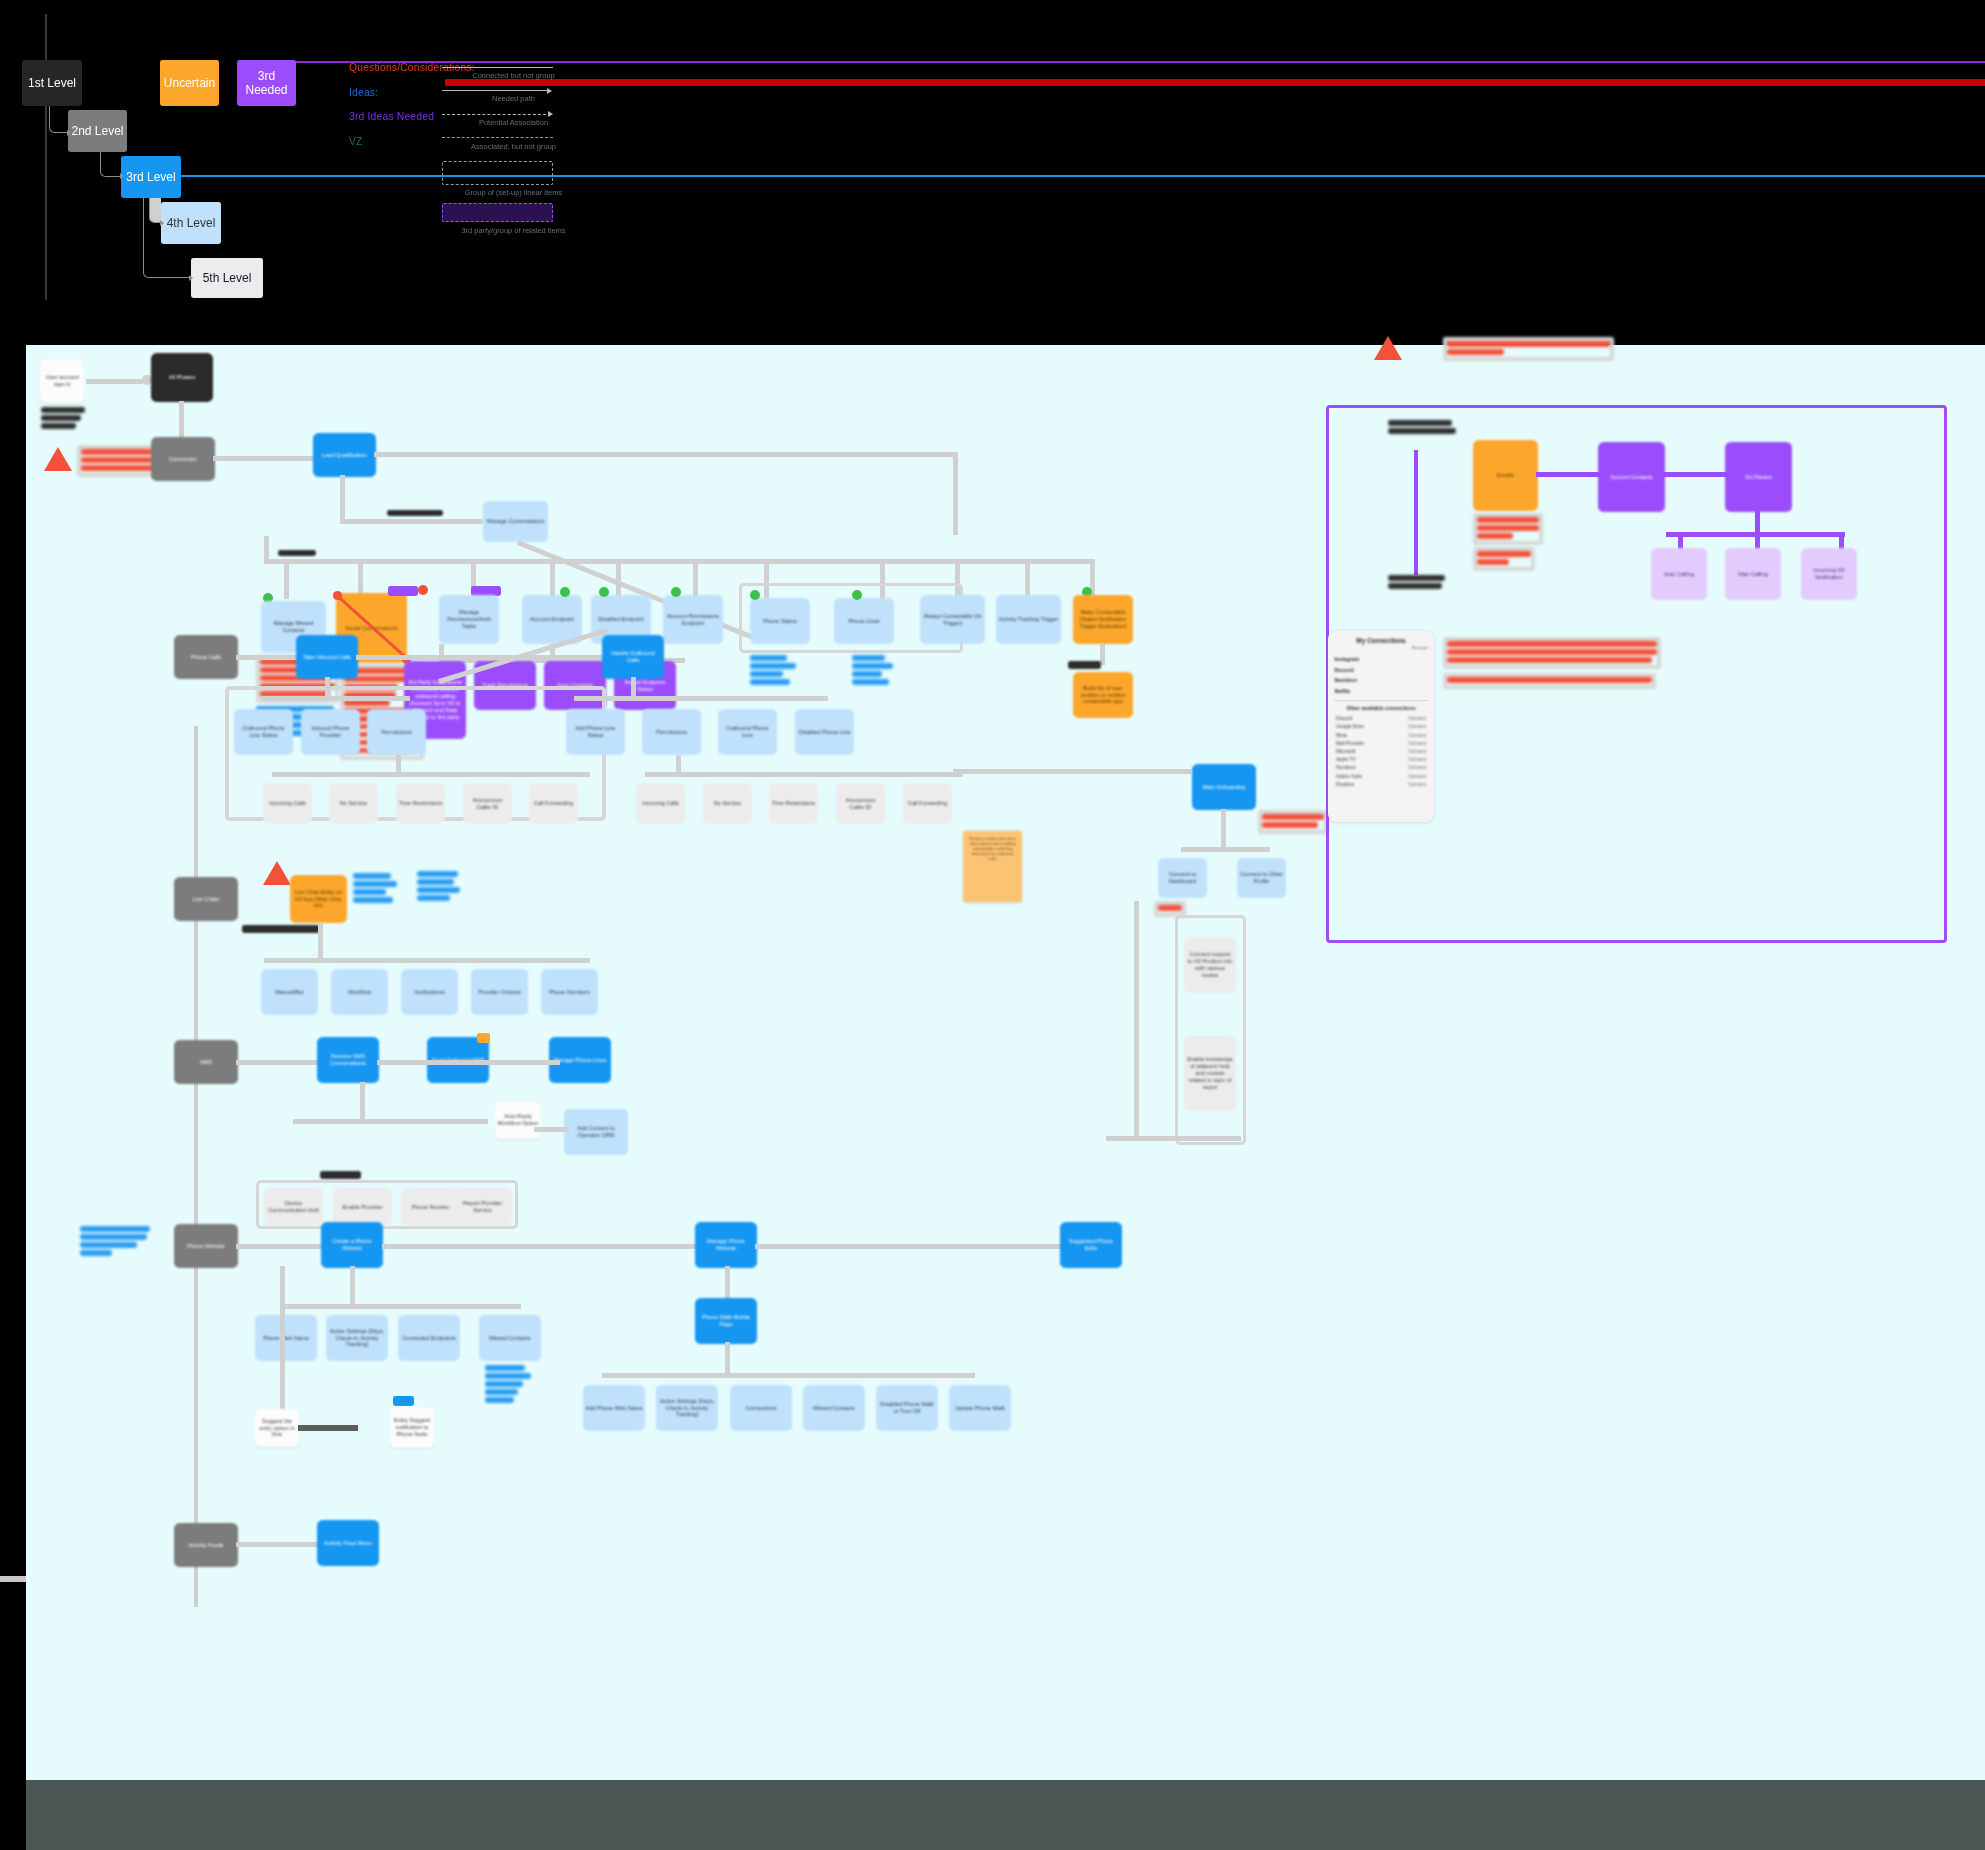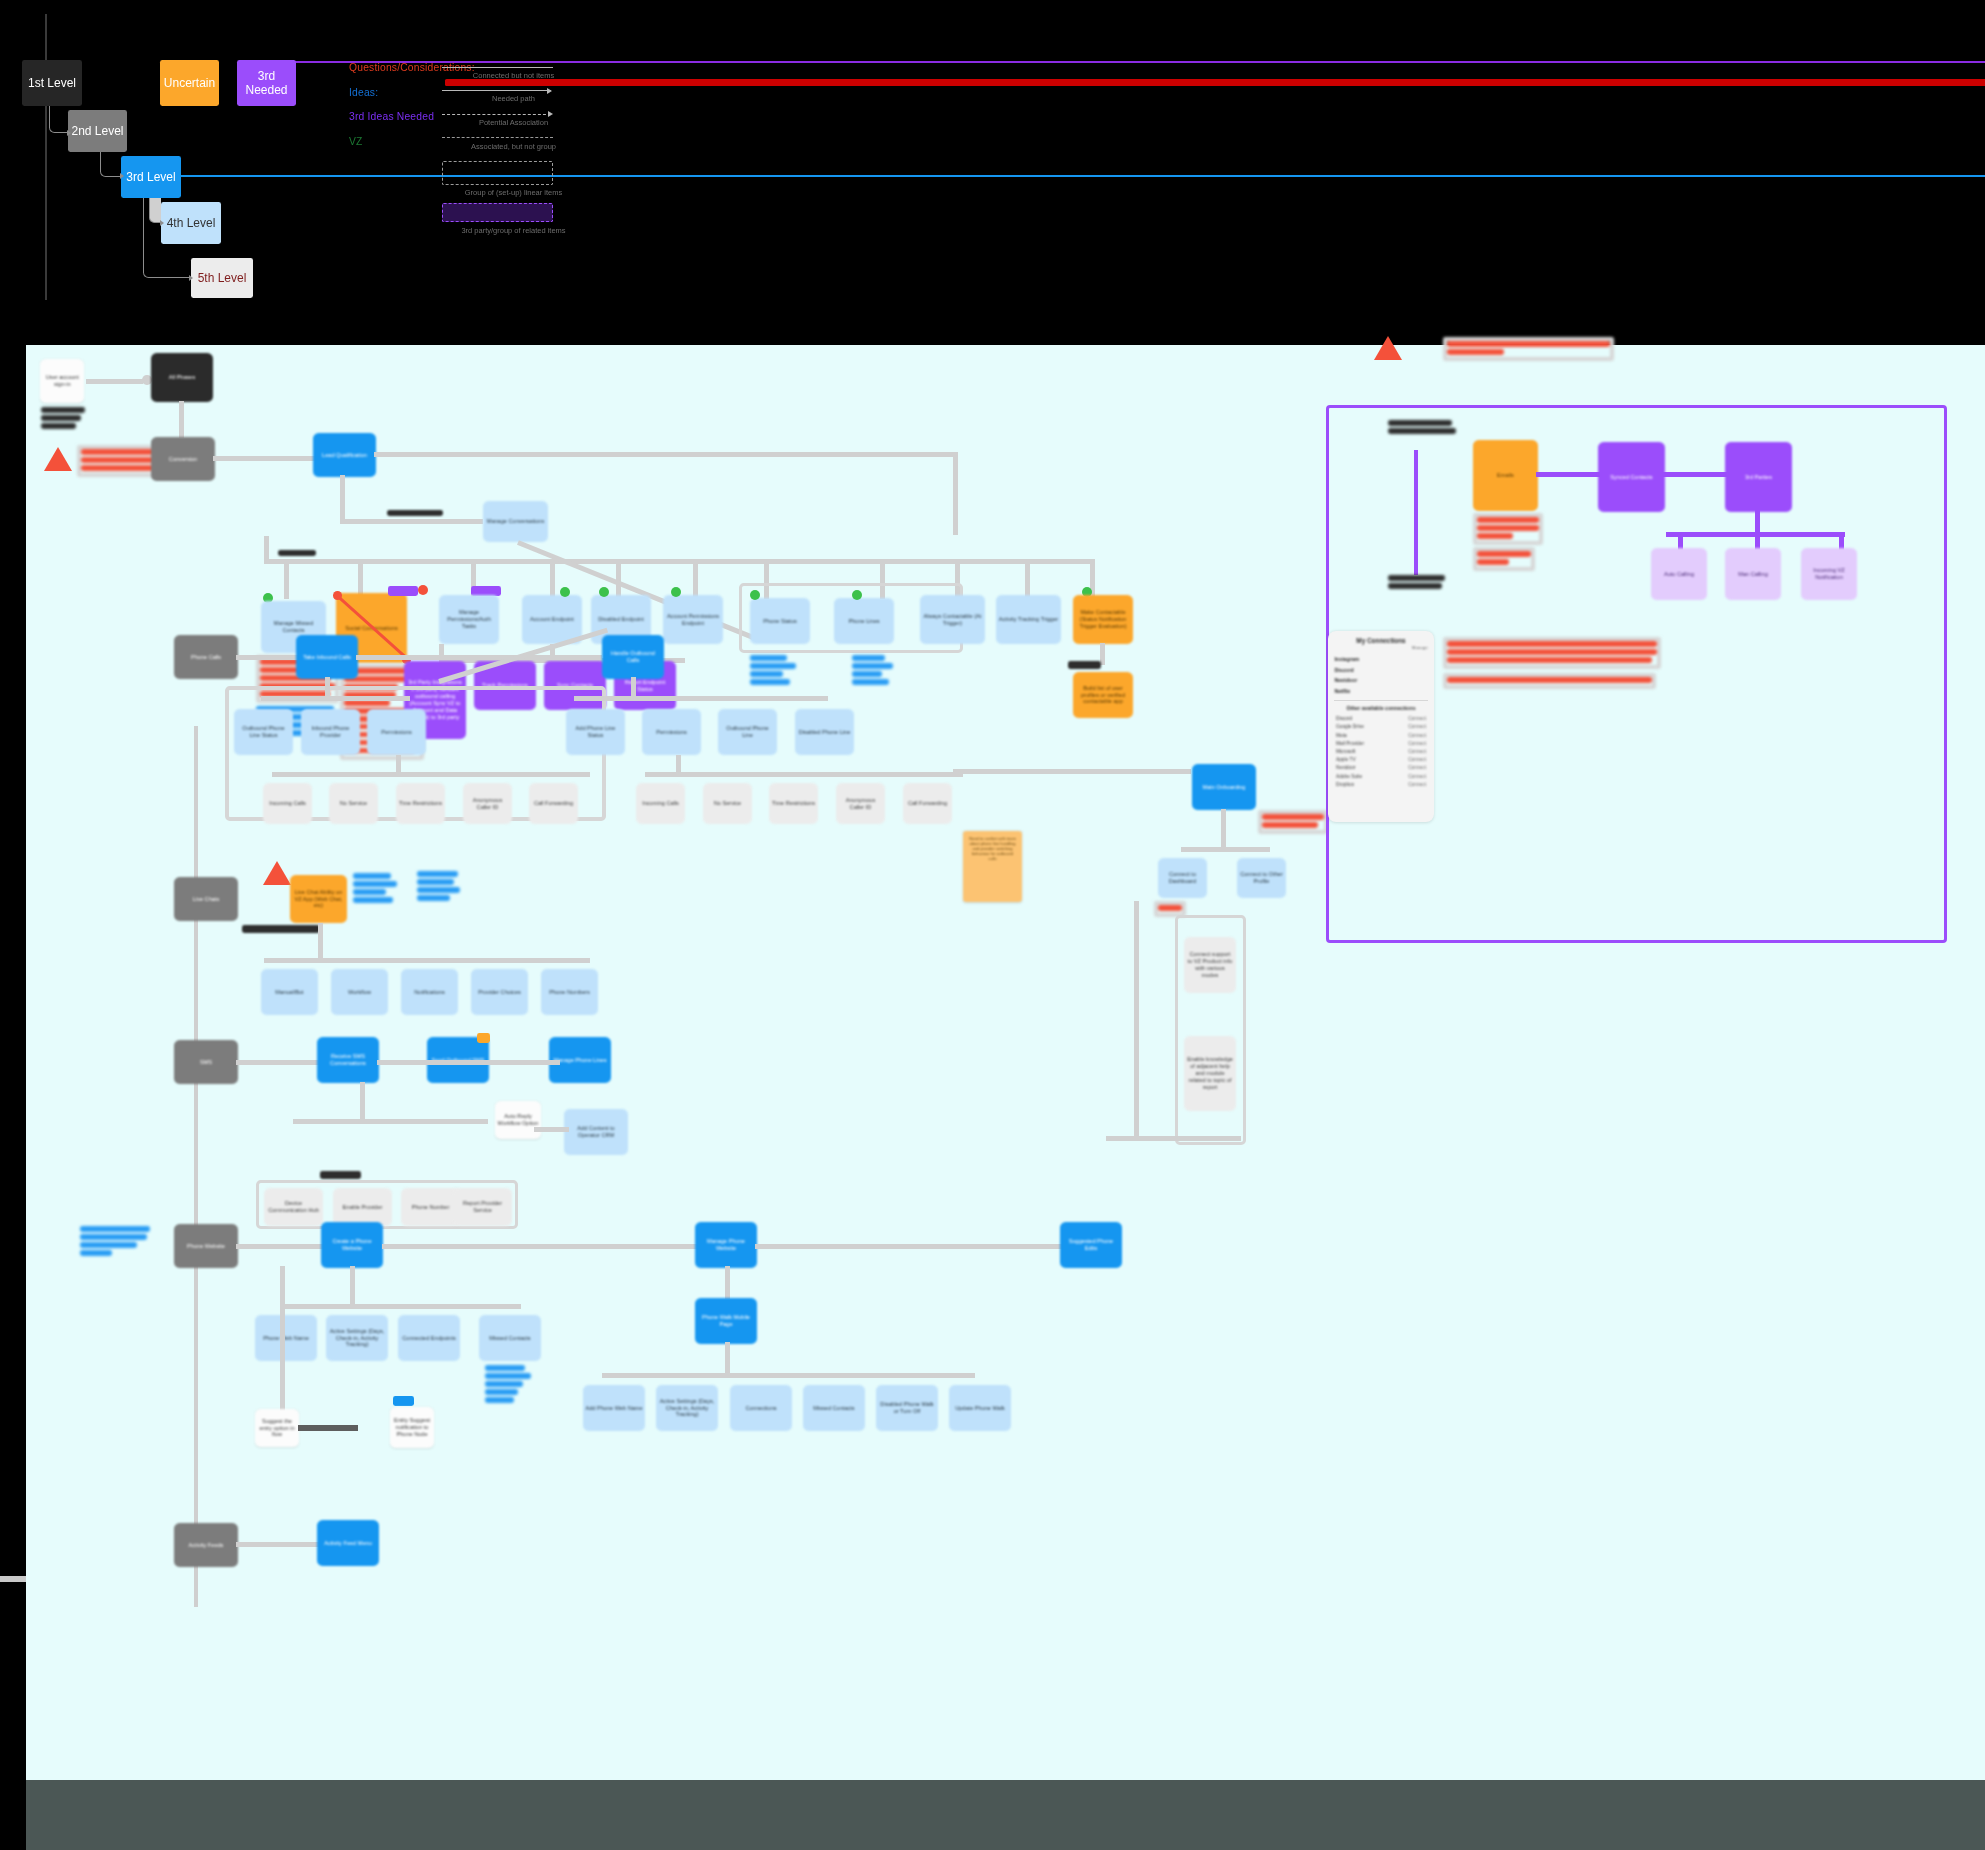--- a/index.html
+++ b/index.html
@@ -25,21 +25,21 @@
   .vrail { position:absolute; left:45px; top:14.3px; width:2.4px; height:286px; background:#3a3a3a; }
 
   .lvl {
     position: absolute; display:flex; align-items:center; justify-content:center;
     text-align:center; font-size:12px; color:#ffffff; border-radius:2.4px;
   }
   .lvl.l1 { left:22px;  top:60px;  width:60px;  height:46px; background:#262626; }
   .lvl.l2 { left:68px;  top:110px; width:59px;  height:42px; background:#7c7c7c; }
   .lvl.l3 { left:121px; top:156px; width:60px;  height:42px; background:#1596f0; }
   .lvl.l4 { left:161px; top:202px; width:60px;  height:42px; background:#bfe1fb; color:#333; }
-  .lvl.l5 { left:191px; top:258px; width:62px;  height:40px; background:#ececec; color:#7f1d1d; }
+  .lvl.l5 { left:191px; top:258px; width:72px;  height:40px; background:#ececec; color:#0f172a; }
   .lvl.unc { left:160px; top:60px;  width:59px;  height:46px; background:#fca72b; color:#fff; }
   .lvl.tp  { left:237px; top:60px;  width:59px;  height:46px; background:#9b4dfb; color:#fff; }
 
   .lconn { position:absolute; border-color:#8d8d8d; }
   .lconn.a { left:49px;  top:106px; width:19px; height:27px; border-left:1.6px solid #8d8d8d; border-bottom:1.6px solid #8d8d8d; border-bottom-left-radius:5.6px; }
   .lconn.b { left:100px; top:152px; width:21.4px; height:24.6px; border-left:1.6px solid #8d8d8d; border-bottom:1.6px solid #8d8d8d; border-bottom-left-radius:5.6px; }
   .lconn.c { left:149px; top:198px; width:12px; height:25.4px; border-left:1.6px solid #8d8d8d; border-bottom:1.6px solid #8d8d8d; border-bottom-left-radius:5.6px; }
   .lconn.d { left:143px; top:198px; width:48px; height:80px; border-left:1.6px solid #8d8d8d; border-bottom:1.6px solid #8d8d8d; border-bottom-left-radius:5.6px; }
   .arrowhead { position:absolute; width:0;height:0; border-left:4.8px solid #8d8d8d; border-top:3.2px solid transparent; border-bottom:3.2px solid transparent; }
 
@@ -193,21 +193,21 @@
     <div class="keys">
       <div class="keyrow" style="color:#e03c1f">Questions/Considerations:</div>
       <div class="keyrow" style="color:#1471d6">Ideas:</div>
       <div class="keyrow" style="color:#7b2ff2">3rd Ideas Needed</div>
       <div class="keyrow" style="color:#1c7a33">VZ</div>
     </div>
 
     <div class="lines">
       <div class="lsamp" style="margin-bottom:9.5px">
         <div class="ln-solid"></div>
-        <div class="cap">Connected but not items</div>
+        <div class="cap">Connected but not group</div>
       </div>
       <div class="lsamp" style="margin-bottom:11px">
         <div class="ln-arrow"></div>
         <div class="cap">Needed path</div>
       </div>
       <div class="lsamp" style="margin-bottom:10.3px">
         <div class="ln-dashA"></div>
         <div class="cap">Potential Association</div>
       </div>
       <div class="lsamp" style="margin-bottom:10.3px">

